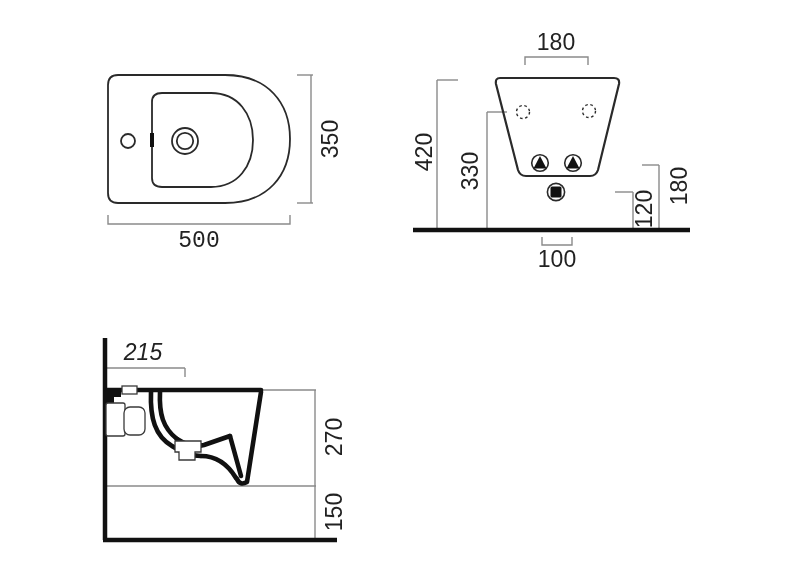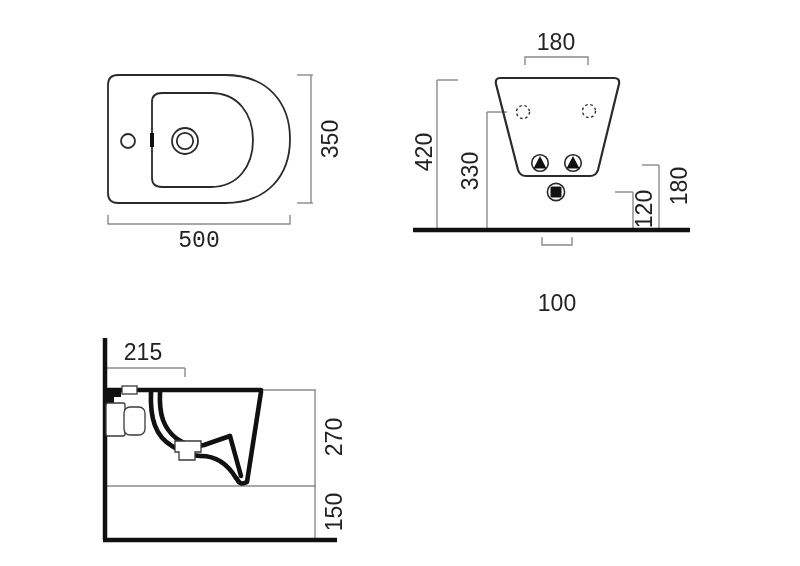--- a/index.html
+++ b/index.html
@@ -149,18 +149,18 @@
   </svg>
 
   <div class="dim-label" style="left:199px;top:241px;font-family:Liberation Mono, monospace;">500</div>
   <div class="dim-label vert" style="left:330px;top:139px;">350</div>
 
   <div class="dim-label" style="left:556px;top:42px;">180</div>
   <div class="dim-label vert" style="left:424px;top:152px;">420</div>
   <div class="dim-label vert" style="left:470px;top:171px;">330</div>
   <div class="dim-label vert" style="left:644px;top:209px;">120</div>
   <div class="dim-label vert" style="left:679px;top:186px;">180</div>
-  <div class="dim-label" style="left:557px;top:259px;margin-top:44px;">100</div>
+  <div class="dim-label" style="left:557px;top:259px;">100</div>
 
-  <div class="dim-label" style="left:143px;top:352px;">215</div>
+  <div class="dim-label" style="left:143px;top:352px;font-style:italic;">215</div>
   <div class="dim-label vert" style="left:334px;top:437px;">270</div>
   <div class="dim-label vert" style="left:334px;top:512px;">150</div>
 </div>
 
 </body></html>

